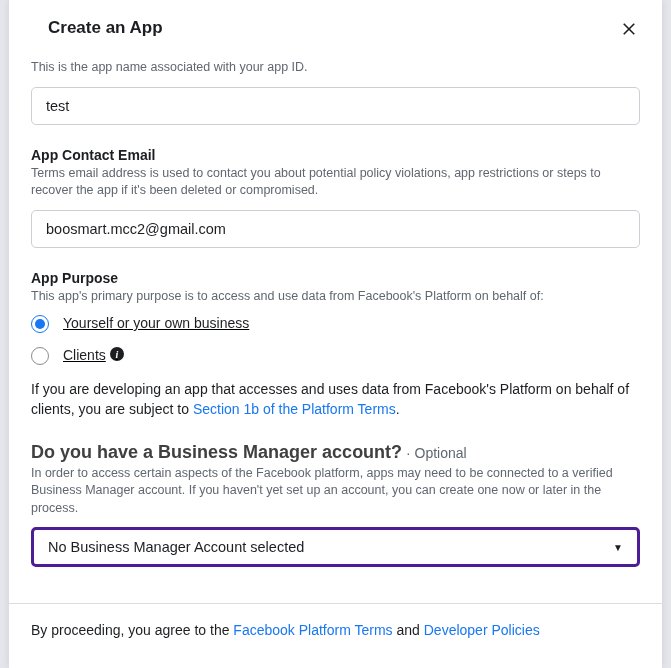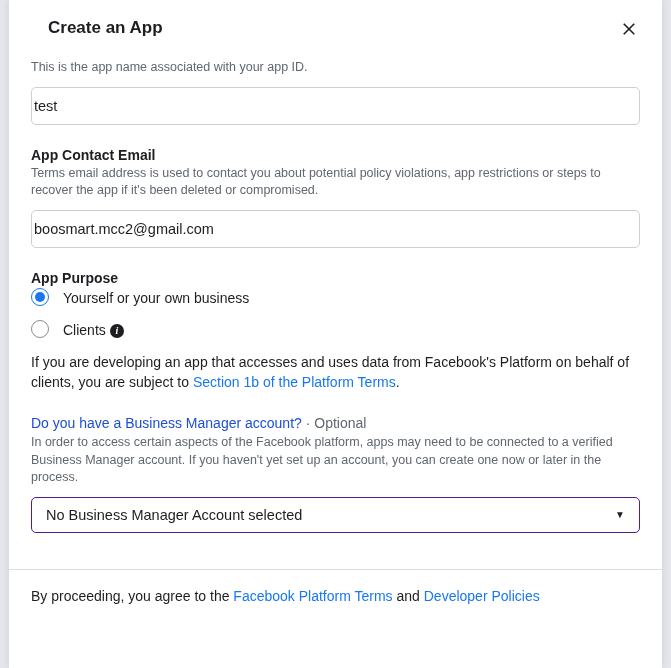--- a/index.html
+++ b/index.html
@@ -59,31 +59,32 @@
       margin-bottom: 2px;
     }
     .section-desc {
       font-size: 12.5px;
       color: #606770;
       line-height: 1.4;
       margin-bottom: 10px;
     }
     .text-input {
       width: 100%;
-      padding: 10px 2px;
+      padding: 10px 14px;
       font-size: 14.5px;
       border: 1px solid #ccd0d5;
       border-radius: 5px;
       color: #1c1e21;
       outline: none;
     }
     .radio-row {
       display: flex;
-      align-items: flex-end;
+      align-items: flex-start;
       margin-bottom: 14px;
+      text-decoration: underline;
     }
     .radio {
       width: 18px;
       height: 18px;
       border-radius: 50%;
       border: 1px solid #8a8d91;
       margin-right: 14px;
       position: relative;
       cursor: pointer;
       flex-shrink: 0;
@@ -125,34 +126,34 @@
       font-size: 14px;
       color: #1c1e21;
       line-height: 1.45;
     }
     .link {
       color: #1877f2;
       text-decoration: none;
       cursor: pointer;
     }
     .bm-label {
-      font-size: 14px;
-      font-weight: 400;
-      color: #1d4ed8;
+      font-size: 18px;
+      font-weight: 700;
+      color: #404040;
     }
     .optional {
       font-size: 14px;
       font-weight: 400;
       color: #606770;
     }
     .dropdown {
       width: 100%;
       padding: 9px 14px;
       font-size: 14.5px;
-      border: 1px solid #4c1d95;
+      border: 3px solid #4c1d95;
       border-radius: 5px;
       color: #1c1e21;
       background: #fff;
       display: flex;
       justify-content: space-between;
       align-items: center;
       cursor: pointer;
     }
     .caret {
       font-size: 10px;
@@ -196,20 +197,21 @@
     </div>
 
     <div class="section">
       <div class="section-label">App Contact Email</div>
       <div class="section-desc">Terms email address is used to contact you about potential policy violations, app restrictions or steps to recover the app if it's been deleted or compromised.</div>
       <input type="text" class="text-input" value="boosmart.mcc2@gmail.com" style="">
     </div>
 
     <div class="section">
       <div class="section-label">App Purpose</div>
+      <div class="section-desc">This app's primary purpose is to access and use data from Facebook's Platform on behalf of:</div>
 
       <div class="radio-row">
         <div class="radio selected"></div>
         <span class="radio-label">Yourself or your own business</span>
       </div>
 
       <div class="radio-row">
         <div class="radio"></div>
         <span class="radio-label">Clients</span>
         <span class="info-icon">i</span>

